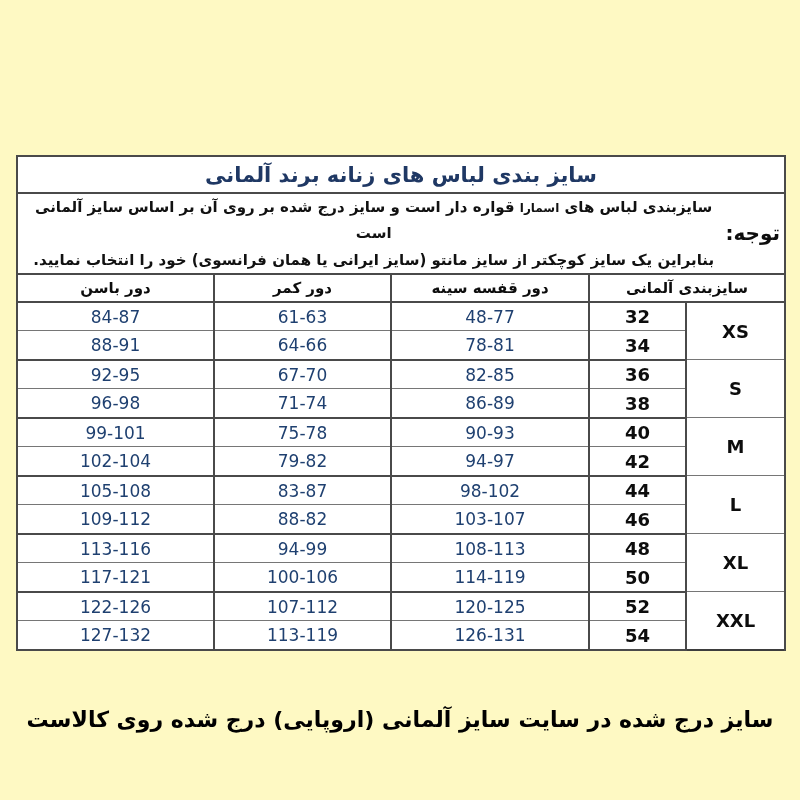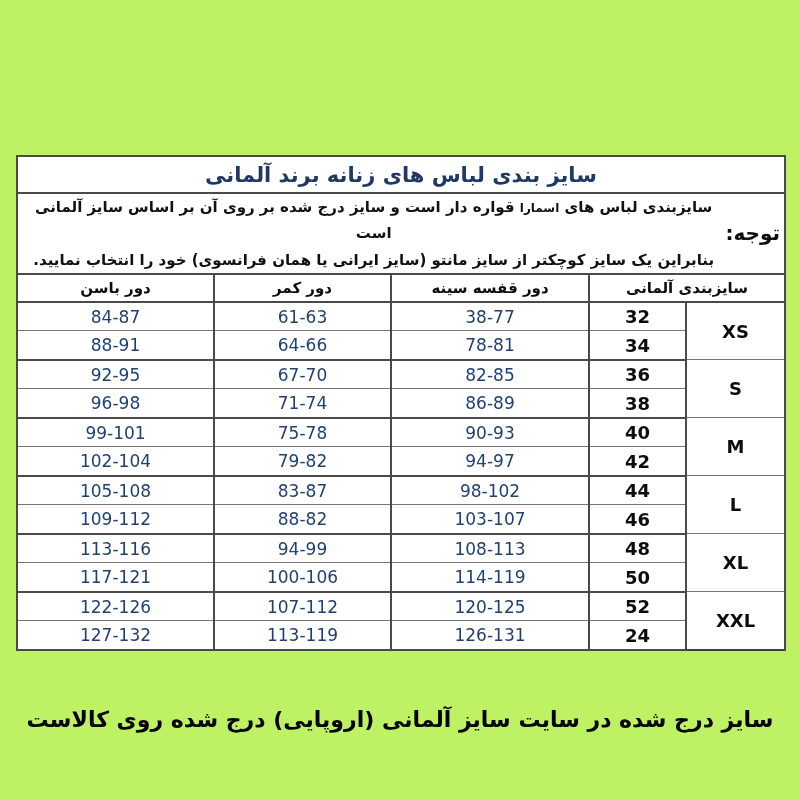--- a/index.html
+++ b/index.html
@@ -2,21 +2,21 @@
 <html lang="fa" style="--title-color: #1f3864; --value-color: #1f4070; --red-color: #e31e24; --border-color: #4a4a4a;"><head>
 <meta charset="utf-8">
 <style>
   * { box-sizing: border-box; }
   html, body { margin:0; padding:0; background:#ffffff; }
   body {
     width:800px; height:800px;
     font-family:"DejaVu Sans", sans-serif;
     -webkit-font-smoothing:antialiased;
   }
-  .sheet { position:relative; width:800px; height:800px; background:#bef264; overflow:hidden; }
+  .sheet { position:relative; width:800px; height:800px; background:#fef9c3; overflow:hidden; }
 
   
   .chart-table {
     position:absolute; top:155px; left:16px; width:768px;
     border-collapse:collapse; table-layout:fixed; background:#fff;
     direction:rtl;
   }
   .chart-table td, .chart-table th {
     padding:0; text-align:center; vertical-align:middle;
     border-left:2px solid var(--border-color,#4a4a4a);
@@ -88,21 +88,21 @@
       <tr class="header-row">
         <th colspan="2">سایزبندی آلمانی</th>
         <th>دور قفسه سینه</th>
         <th>دور کمر</th>
         <th>دور باسن</th>
       </tr>
 
     <tr class="data-row">
           <td class="letter-cell" rowspan="2">XS</td>
           <td class="number-cell">32</td>
-          <td class="value-cell">38-77</td>
+          <td class="value-cell">48-77</td>
           <td class="value-cell">61-63</td>
           <td class="value-cell">84-87</td>
         </tr>
         <tr class="data-row group-end">
           <td class="number-cell">34</td>
           <td class="value-cell">78-81</td>
           <td class="value-cell">64-66</td>
           <td class="value-cell">88-91</td>
         </tr>
         <tr class="data-row">
@@ -158,21 +158,21 @@
           <td class="value-cell">117-121</td>
         </tr>
         <tr class="data-row">
           <td class="letter-cell" rowspan="2">XXL</td>
           <td class="number-cell">52</td>
           <td class="value-cell">120-125</td>
           <td class="value-cell">107-112</td>
           <td class="value-cell">122-126</td>
         </tr>
         <tr class="data-row group-end">
-          <td class="number-cell">24</td>
+          <td class="number-cell">54</td>
           <td class="value-cell">126-131</td>
           <td class="value-cell">113-119</td>
           <td class="value-cell">127-132</td>
         </tr>
       </tbody>
   </table>
 
   <div class="footer">
     <div class="footer-headline">سایز درج شده در سایت سایز آلمانی (اروپایی) درج شده روی کالاست</div>
   </div>

